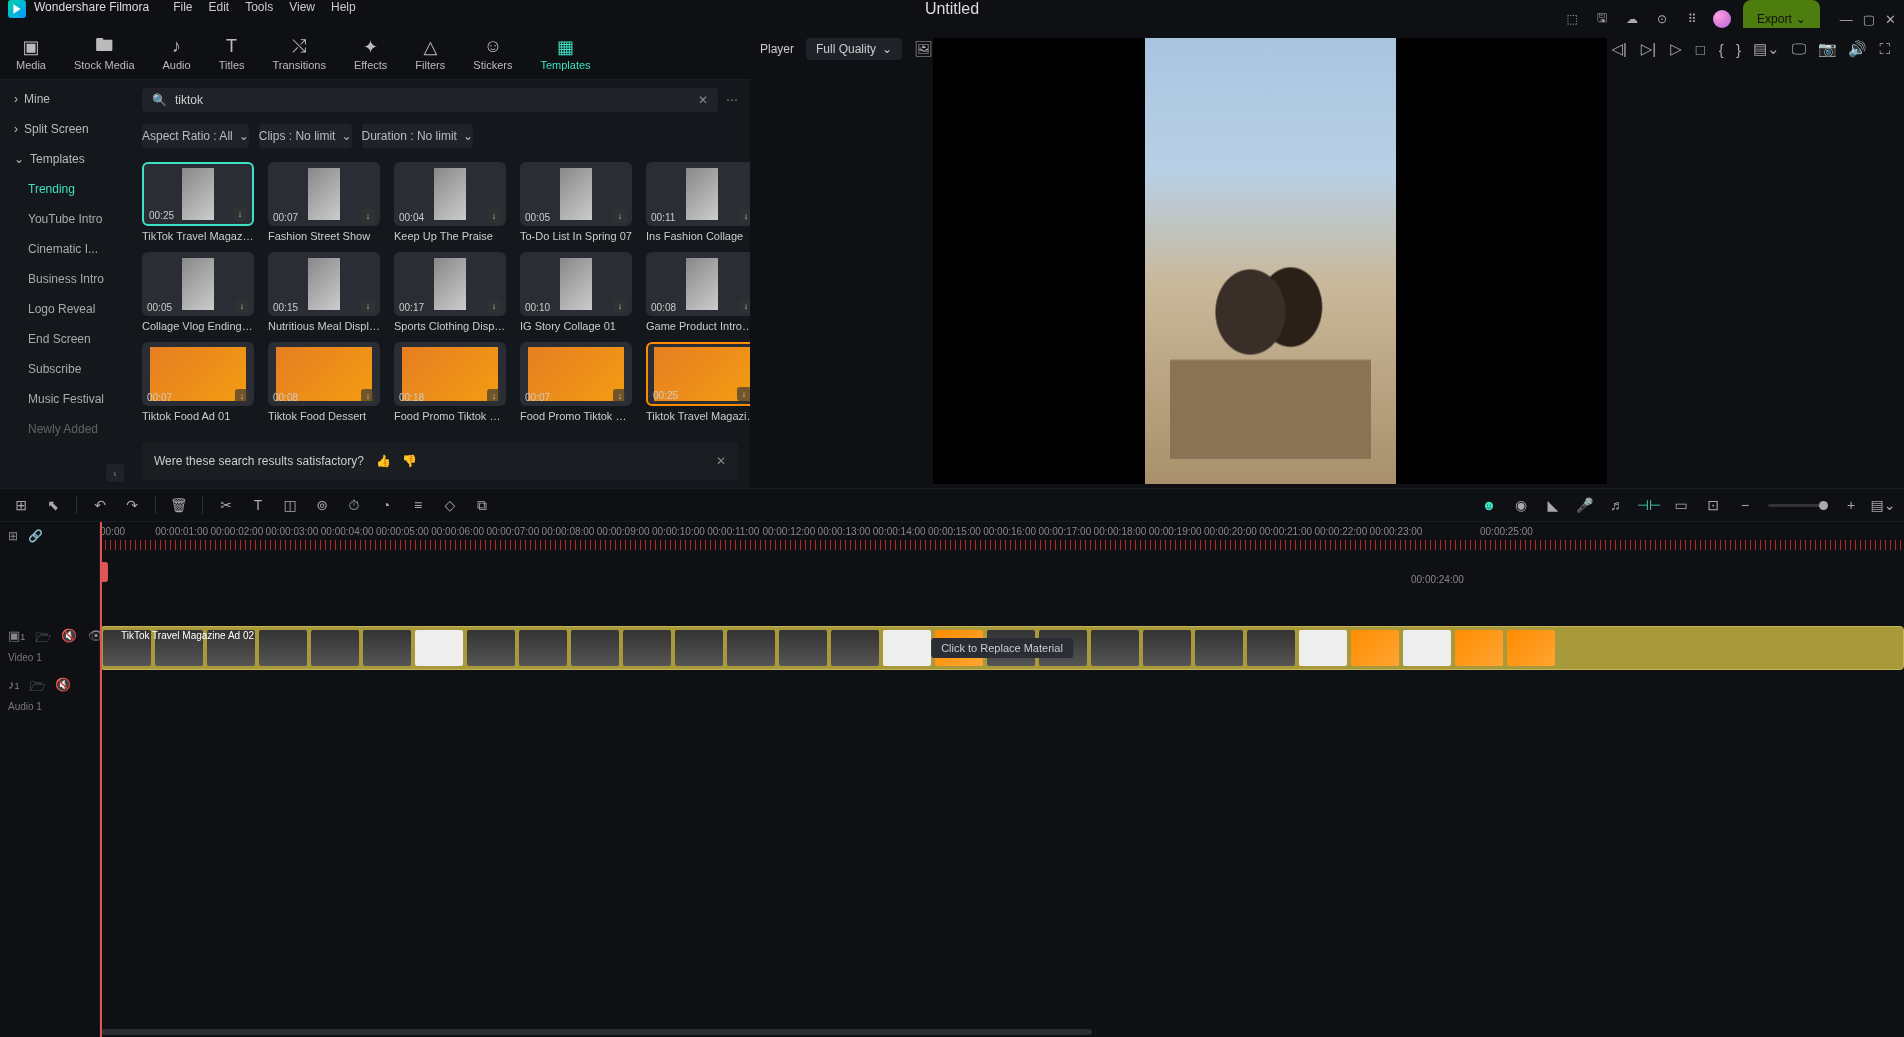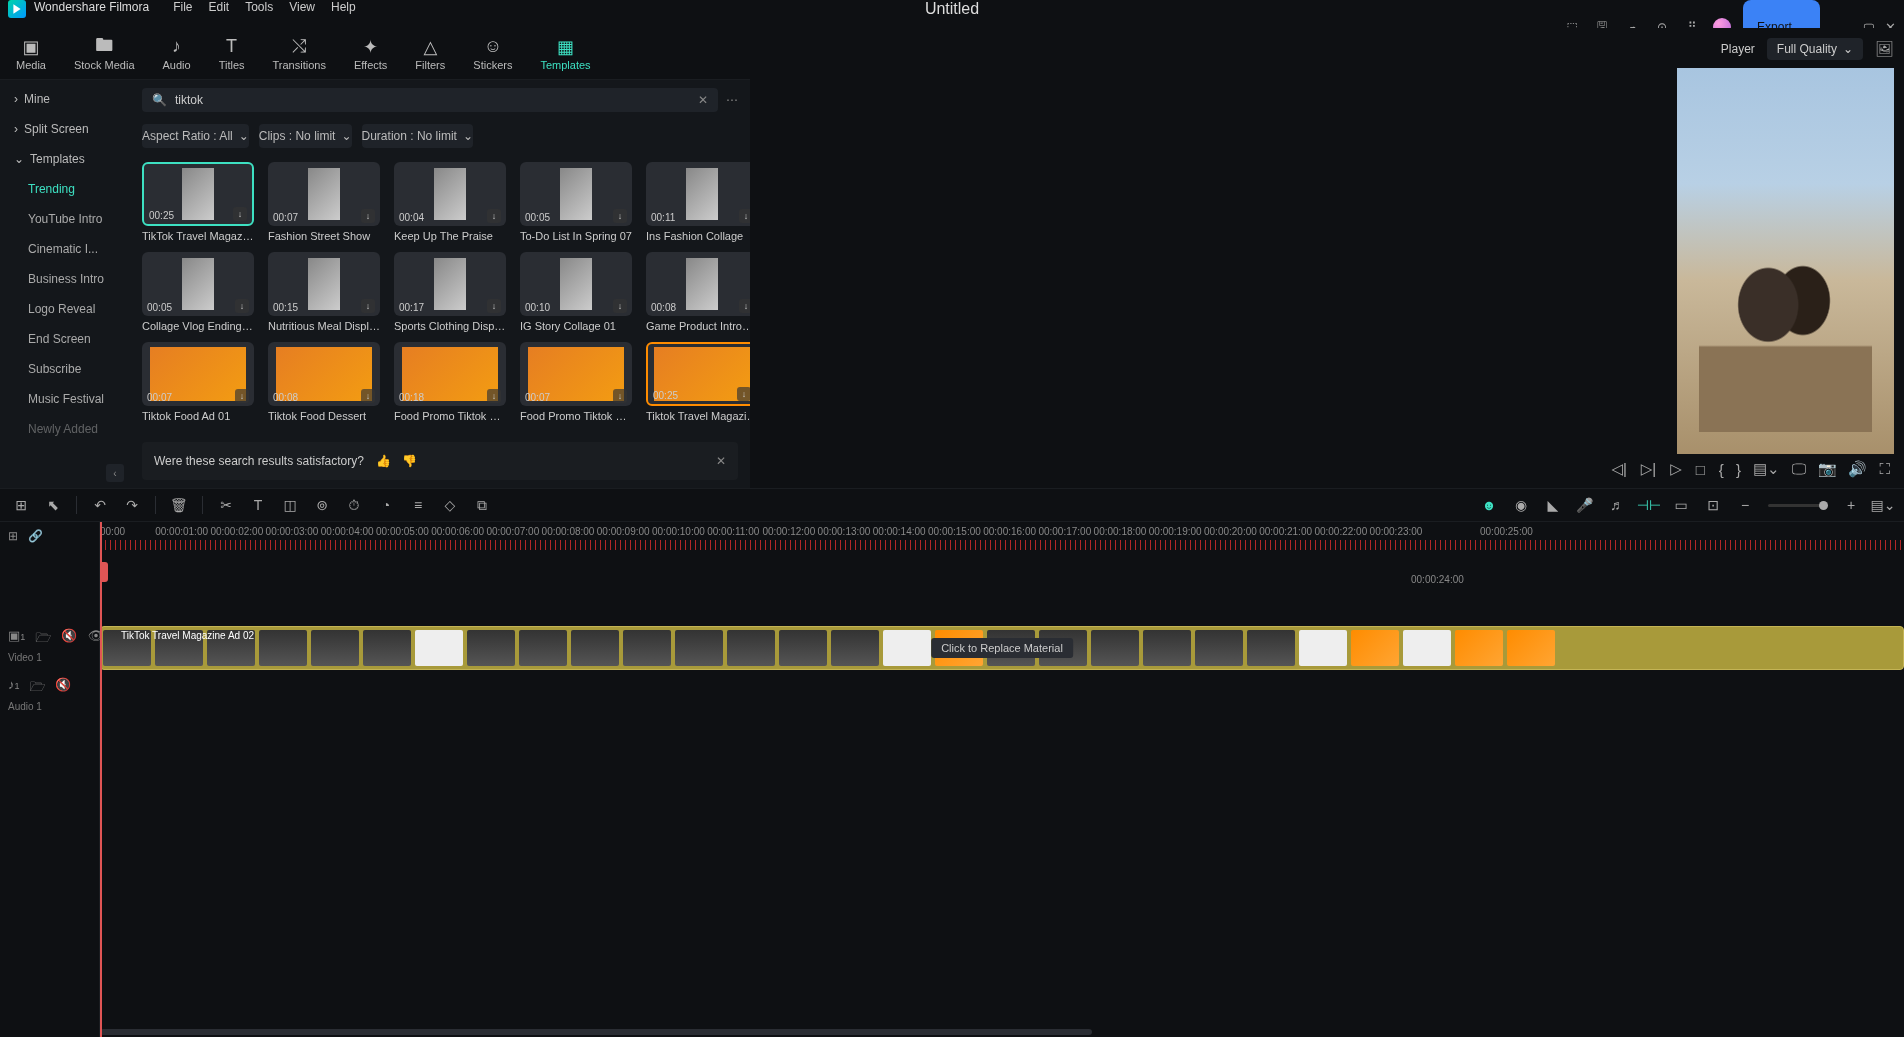--- a/index.html
+++ b/index.html
@@ -8,21 +8,21 @@
 
 .titlebar { height: 28px; background: #0e1013; display: flex; align-items: flex-start; padding: 0 8px; }
 .titlebar .logo { width: 18px; height: 18px; background: linear-gradient(135deg,#00d4a8,#0099ff); border-radius: 3px; margin-right: 8px; display:flex;align-items:center;justify-content:center;}
 .titlebar .appname { color: #ddd; font-size: 12px; margin-right: 24px; }
 .titlebar .menus { display: flex; gap: 16px; }
 .titlebar .menus span { color: #ccc; cursor: pointer; font-size: 12px; }
 .titlebar .center-title { position: absolute; left: 50%; transform: translateX(-50%); color: #ddd; font-size: 16px; }
 .titlebar .right-icons { margin-left: auto; display: flex; align-items: center; gap: 12px; }
 .titlebar .right-icons .iconbtn { width: 18px; height: 18px; color: #aaa; cursor: pointer; display:flex;align-items:center;justify-content:center;}
 .titlebar .avatar { width: 18px; height: 18px; border-radius: 50%; background: radial-gradient(circle at 30% 30%, #ff9de0, #b565d9); }
-.titlebar .export-btn { background: #3b82f6; color: #111; padding: 20px 14px; border-radius: 8px; font-size: 12px; cursor: pointer; display:flex;align-items:center;gap:4px;}
+.titlebar .export-btn { background: #4d7c0f; color: #111; padding: 12px 14px; border-radius: 8px; font-size: 12px; cursor: pointer; display:flex;align-items:center;gap:4px;}
 .titlebar .wincontrols { display:flex; gap:10px; margin-left:8px;}
 .titlebar .wincontrols span{color:#aaa;cursor:pointer;font-size:13px;}
 
 
 .main-upper { display: flex; height: 460px; }
 
 
 .media-panel { width: 750px; background: #0e1013; display: flex; flex-direction: column; }
 .media-tabs { height: 52px; display: flex; align-items: center; gap: 28px; padding: 0 16px; border-bottom: 1px solid #1a1d21;}
 .media-tab { display: flex; flex-direction: column; align-items: center; gap: 2px; color: #bbb; cursor: pointer; font-size: 11px;}
@@ -49,21 +49,21 @@
 .template-thumb.highlight { border: 2px solid #ff8c00; }
 .template-thumb .inner9x16{width:32px;height:52px;background:linear-gradient(135deg,#888,#ccc);}
 .template-thumb.wide .inner16x9{width:96px;height:54px;background:linear-gradient(135deg,#e67e22,#f39c12);}
 .template-thumb .dur { position: absolute; bottom: 3px; left: 5px; font-size: 10px; color: #ccc; }
 .template-thumb .dl-icon { position: absolute; bottom: 3px; right: 5px; width: 14px; height: 14px; background: #333a; border-radius: 3px; color:#ccc;font-size:9px;display:flex;align-items:center;justify-content:center;}
 .template-name { font-size: 11px; color: #ccc; margin-top: 4px; white-space: nowrap; overflow: hidden; text-overflow: ellipsis;}
 .feedback-bar { height: 38px; background: #1a1d21; margin: 16px 12px 8px; border-radius: 4px; display: flex; align-items: center; padding: 12px 12px; gap: 12px; font-size: 12px; color: #ccc;}
 .feedback-bar .close-fb{margin-left:auto;color:#888;cursor:pointer;}
 
 
-.player-panel { flex: 1; background: #0e1013; padding: 6px 10px 4px; display: flex; flex-direction: column; align-items: flex-end;}
+.player-panel { flex: 1; background: #0e1013; padding: 6px 10px 4px; display: flex; flex-direction: row;}
 .player-header { height: 30px; display: flex; align-items: center; gap: 12px; color: #ccc;}
 .player-header .quality-sel { background: #1f2329; border-radius: 4px; padding: 4px 10px; font-size: 12px; display:flex;align-items:center;gap:6px;cursor:pointer;}
 .player-header .snapshot-ic{margin-left:auto;color:#aaa;cursor:pointer;font-size:15px;}
 .preview-area { flex: 1; background: #000; display: flex; align-items: center; justify-content: center; margin-top:4px;}
 .preview-916 { height: 100%; aspect-ratio: 9/16; background: linear-gradient(to bottom, #a8c5e0 0%, #b8d0e5 30%, #c9b89a 55%, #a8906b 100%); position:relative; display:flex;align-items:flex-end;justify-content:center;}
 .preview-916 .figs{width:80%;height:55%;background:radial-gradient(ellipse at 40% 40%,#3a2f28 20%,transparent 21%),radial-gradient(ellipse at 60% 38%,#2a2018 18%,transparent 19%),linear-gradient(to top,#8a7355 40%,transparent 41%);margin-bottom:10%;}
 .scrubber-row { height: 24px; display: flex; align-items: center; gap: 10px; margin-top: 6px;}
 .scrubber { flex: 1; height: 4px; background: #2a2d33; border-radius: 2px; position: relative; cursor:pointer;}
 .scrubber .handle { position: absolute; left: 0; top: -4px; width: 12px; height: 12px; background: #ccc; border-radius: 50%;}
 .time-display { font-size: 12px; color: #ccc;}

